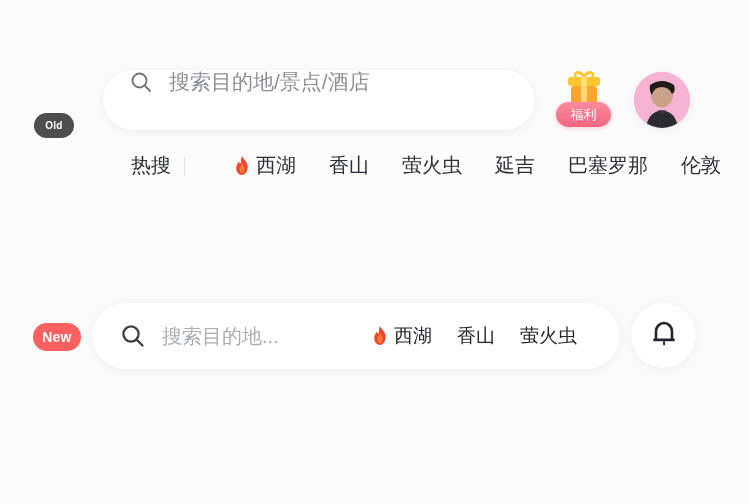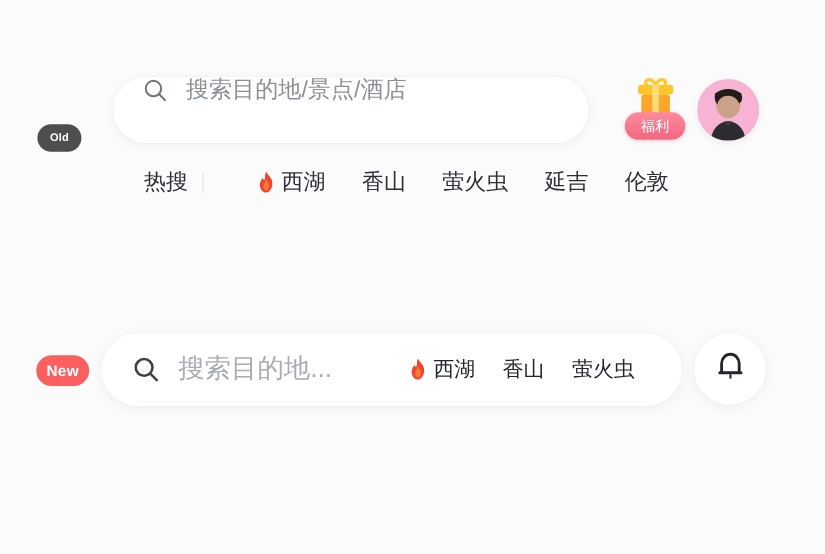--- a/index.html
+++ b/index.html
@@ -80,21 +80,21 @@
     color: #8b8f96;
     font-family: "Liberation Sans", "DejaVu Sans", sans-serif;
     width: 330px;
     padding: 0;
   }
   #old-search-input::placeholder { color: #8b8f96; opacity: 1; }
 
   
   #gift-wrap {
     position: absolute;
-    left: 568px;
+    left: 556px;
     top: 68px;
     width: 56px;
     height: 64px;
   }
   #gift-icon { position: absolute; left: 8px; top: 0; }
   #welfare-badge {
     position: absolute;
     left: 0px;
     top: 34px;
     width: 55px;
@@ -180,21 +180,21 @@
   #new-search-icon {
     width: 26px;
     height: 26px;
     flex: 0 0 auto;
     margin-right: 16px;
   }
   #new-search-input {
     border: none;
     outline: none;
     background: transparent;
-    font-size: 24px;
+    font-size: 20px;
     color: #a8acb3;
     font-family: "Liberation Sans", "DejaVu Sans", sans-serif;
     width: 205px;
     padding: 0;
   }
   #new-search-input::placeholder { color: #a8acb3; opacity: 1; }
 
   #new-tags {
     display: flex;
     align-items: center;
@@ -280,20 +280,23 @@
       <span>西湖</span>
     </span>
     <span class="tag">
       <span>香山</span>
     </span>
     <span class="tag">
       <span>萤火虫</span>
     </span>
     <span class="tag">
       <span>延吉</span>
+    </span>
+    <span class="tag">
+      <span>巴塞罗那</span>
     </span>
     <span class="tag">
       <span>伦敦</span>
     </span>
   </div>
 </div>
 
 <div id="new-section">
 
   <div class="variant-badge" id="new-badge">New</div>

